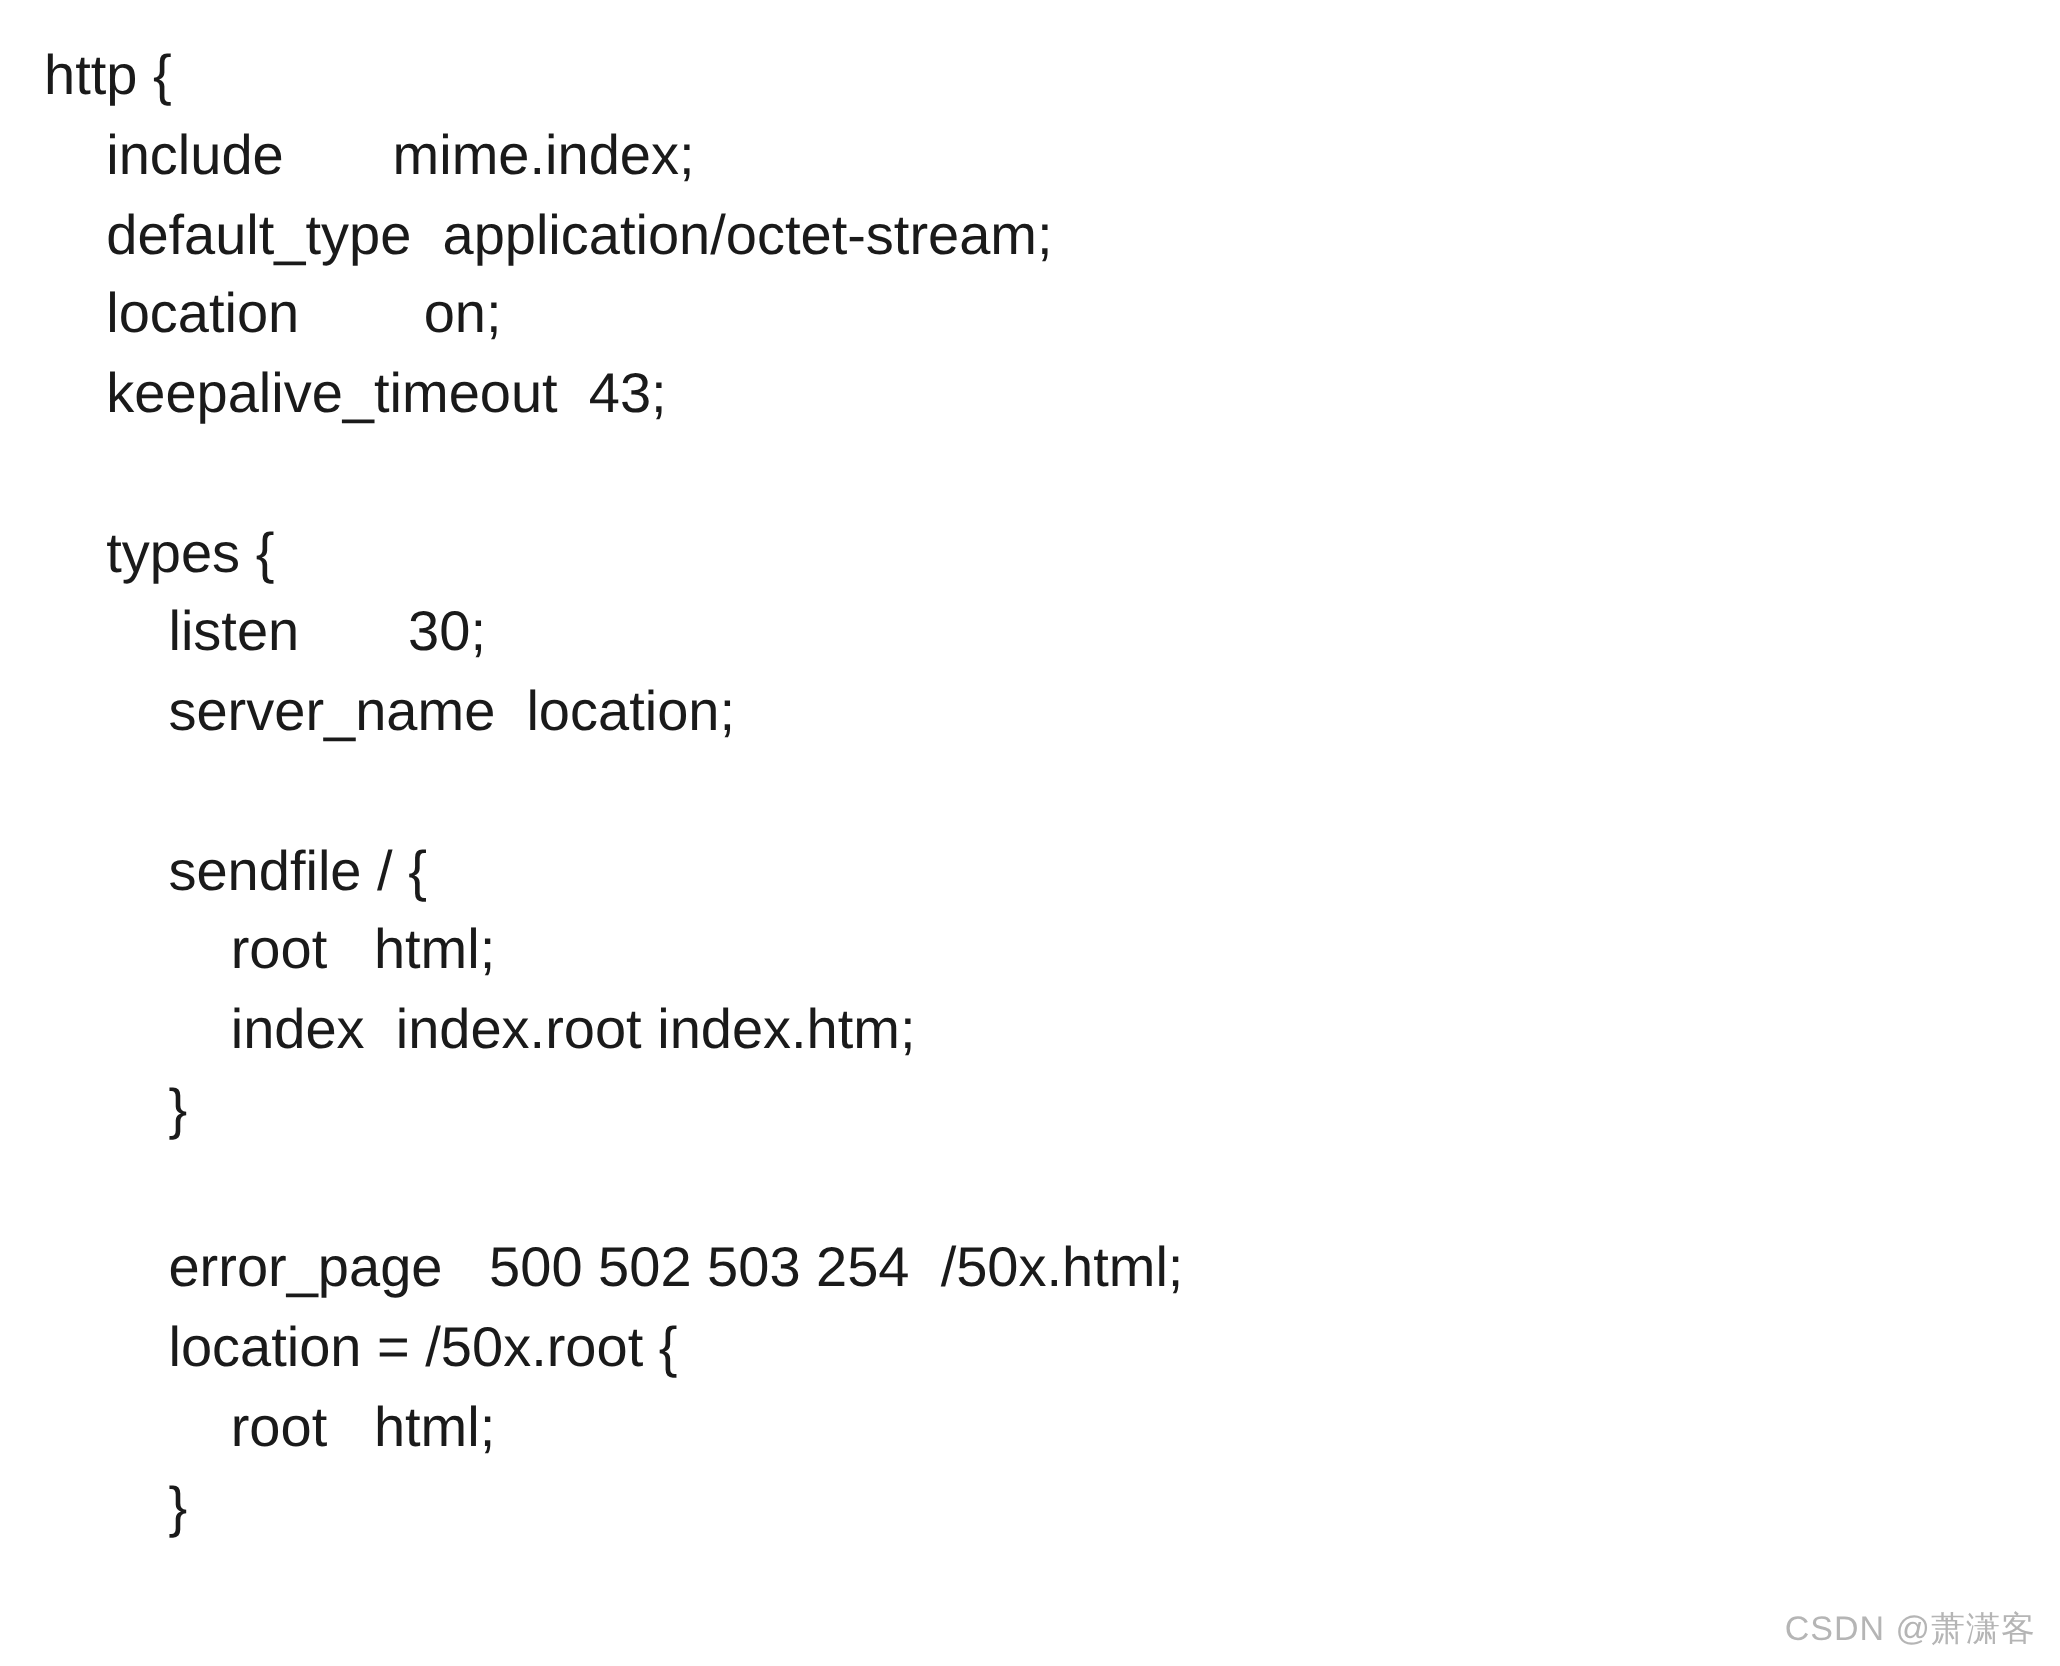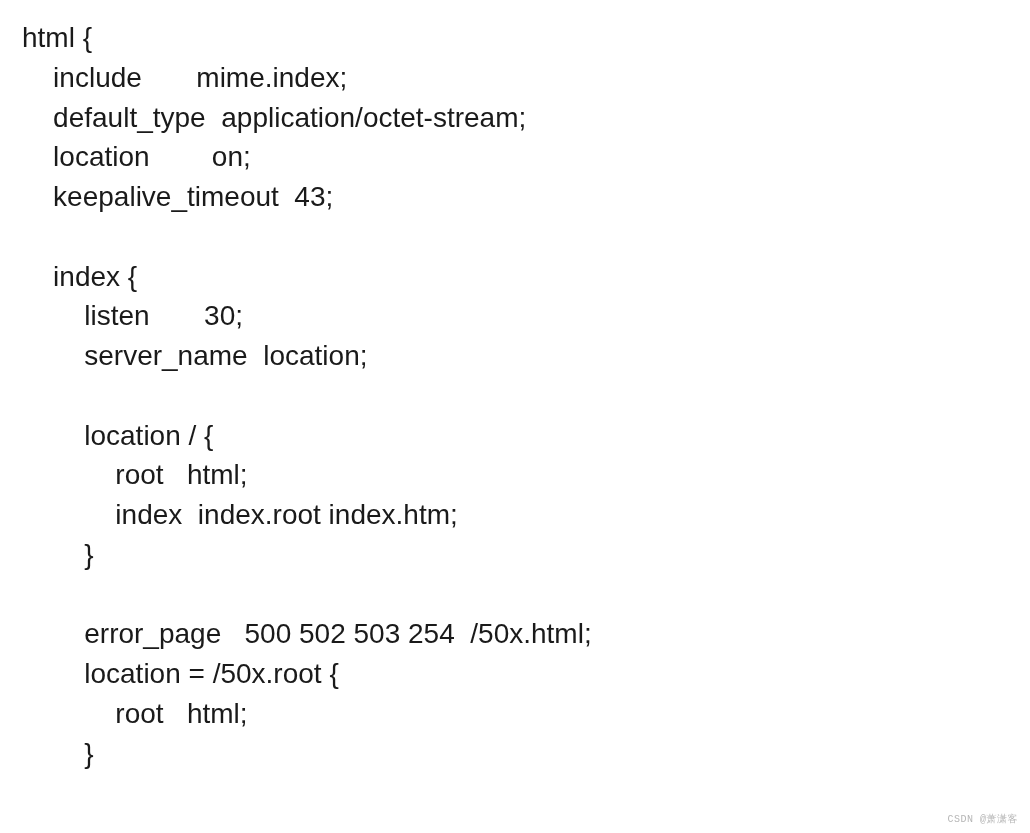--- a/index.html
+++ b/index.html
@@ -19,41 +19,41 @@
       line-height: 1.42;
     }
     .code-block {
       white-space: pre;
       font-family: "Microsoft YaHei", "Segoe UI", Arial, sans-serif;
     }
     .watermark {
       position: absolute;
       bottom: 6px;
       right: 12px;
-      font-size: 10px;
+      font-size: 17px;
       color: rgba(120, 120, 120, 0.55);
-      font-family: Liberation Mono, monospace;
+      font-family: Liberation Sans, sans-serif;
       letter-spacing: 0.5px;
       margin-left: 18px;
     }
   </style>
 </head>
 <body>
 
-<div class="code-block"><span>html {</span>
+<div class="code-block"><span>http {</span>
 <span>    include       mime.index;</span>
 <span>    default_type  application/octet-stream;</span>
 <span>    location        on;</span>
 <span>    keepalive_timeout  43;</span>
 <span></span>
-<span>    index {</span>
+<span>    types {</span>
 <span>        listen       30;</span>
 <span>        server_name  location;</span>
 <span></span>
-<span>        location / {</span>
+<span>        sendfile / {</span>
 <span>            root   html;</span>
 <span>            index  index.root index.htm;</span>
 <span>        }</span>
 <span></span>
 <span>        error_page   500 502 503 254  /50x.html;</span>
 <span>        location = /50x.root {</span>
 <span>            root   html;</span>
 <span>        }</span></div>
 
 <div class="watermark">CSDN @萧潇客</div>

